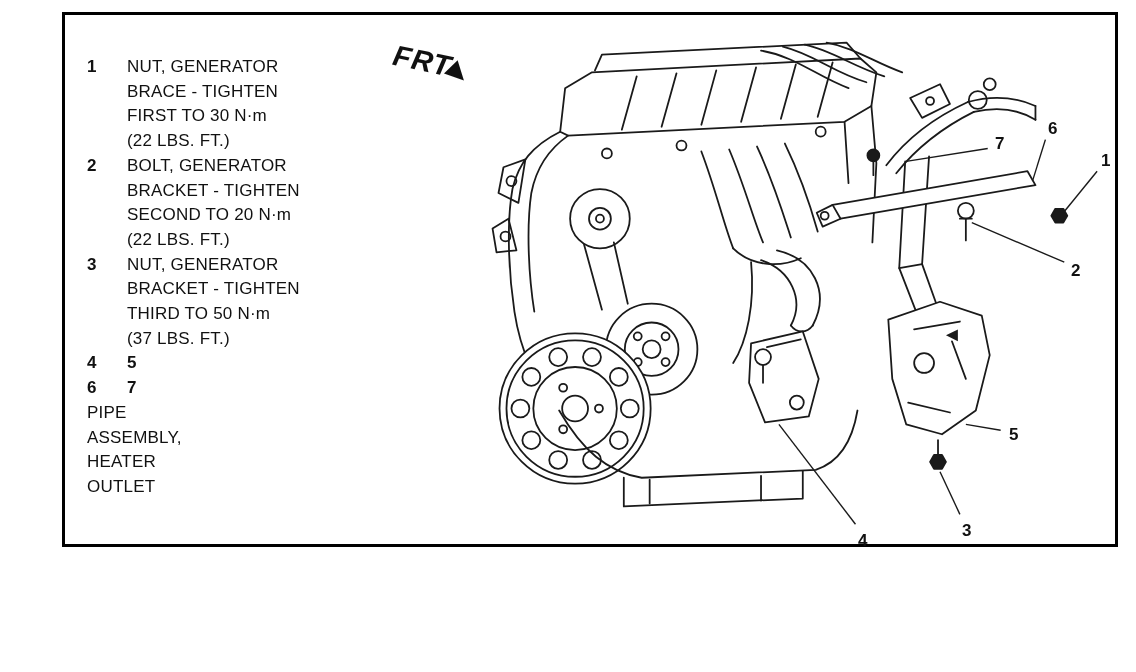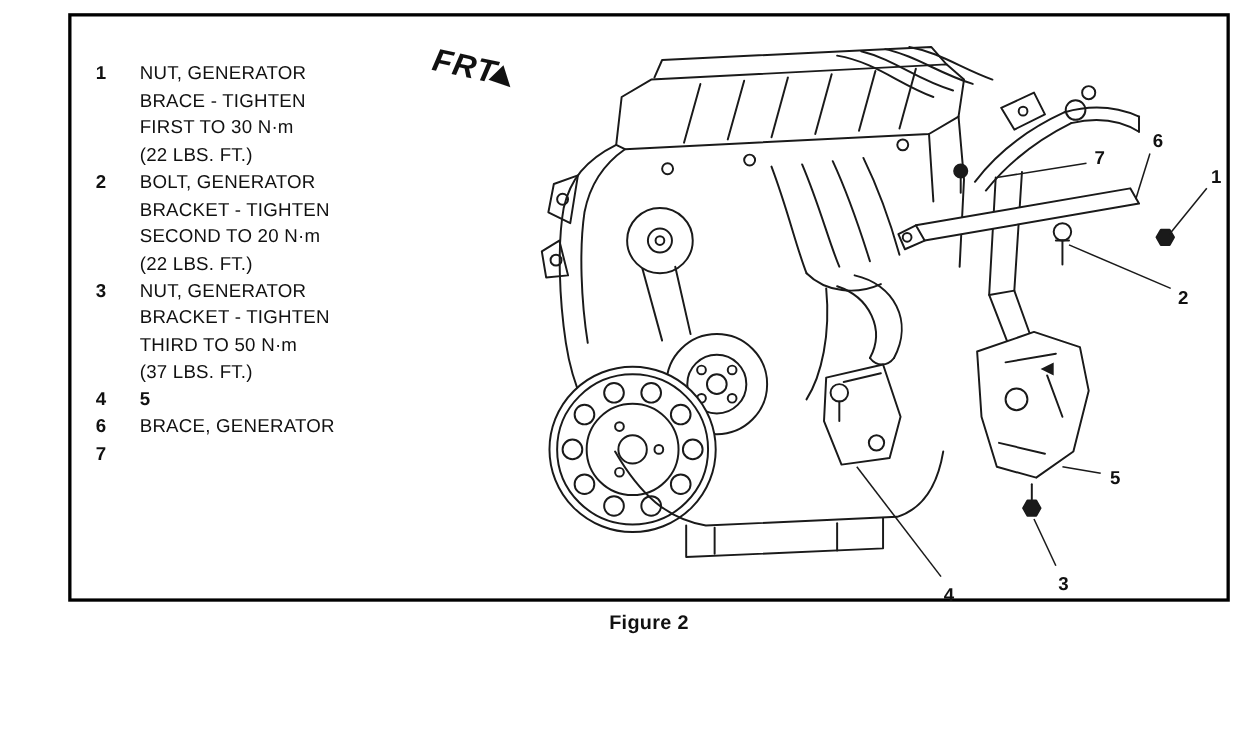--- a/index.html
+++ b/index.html
@@ -178,34 +178,34 @@
 SECOND TO 20 N·m
 (22 LBS. FT.)</div>
         <div class="legend-num">3</div>
         <div class="legend-text">NUT, GENERATOR
 BRACKET - TIGHTEN
 THIRD TO 50 N·m
 (37 LBS. FT.)</div>
         <div class="legend-num">4</div>
         <div class="legend-num">5</div>
         <div class="legend-num">6</div>
-        <div class="legend-text">BRACE, GENERATOR</div>
         <div class="legend-num">7</div>
+        <div class="legend-text">PIPE ASSEMBLY, HEATER
+OUTLET</div>
       </div>
 
       <div class="frt">
         <span>FRT</span><span class="frt-arrow">▶</span>
       </div>
 
       <div class="callout" style="left:1036px;top:137px;">1</div>
       <div class="callout" style="left:1006px;top:247px;">2</div>
       <div class="callout" style="left:897px;top:507px;">3</div>
       <div class="callout" style="left:793px;top:517px;">4</div>
       <div class="callout" style="left:944px;top:411px;">5</div>
       <div class="callout" style="left:983px;top:105px;">6</div>
       <div class="callout" style="left:930px;top:120px;">7</div>
 
     </div>
   </div>
 
-  <div class="caption">Figure 2</div>
 
 </div>
 
 </body></html>

